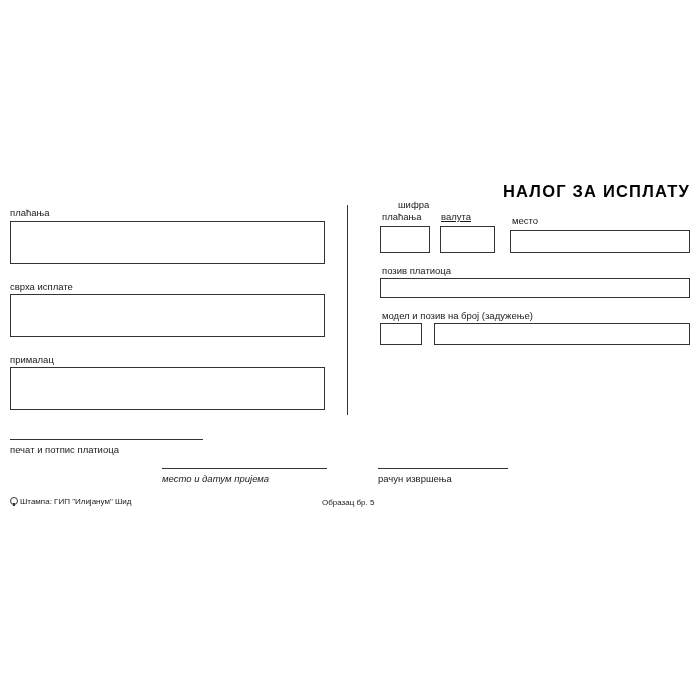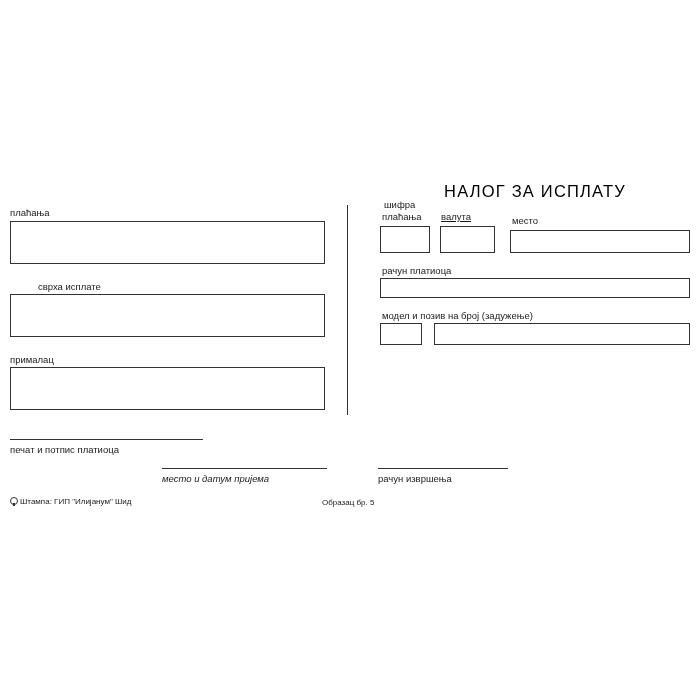--- a/index.html
+++ b/index.html
@@ -23,23 +23,23 @@
     width: 700px;
     height: 700px;
   }
 
   
   .form-title {
     position: absolute;
     left: 380px;
     top: 182px;
     width: 310px;
-    text-align: center;
+    text-align: right;
     font-size: 16.5px;
-    font-weight: normal;
+    font-weight: bold;
     letter-spacing: 1.2px;
     color: #000000;
   }
 
   
   .lbl {
     position: absolute;
     font-size: 9.5px;
     color: #1a1a1a;
     white-space: nowrap;
@@ -104,43 +104,43 @@
 
 <div id="form-sheet">
 
   <div class="form-title">НАЛОГ ЗА ИСПЛАТУ</div>
 
   <div class="divider"></div>
 
   <div class="lbl" style="left:10px; top:207px;">плаћања</div>
   <div class="box" style="left:10px; top:221px; width:315px; height:43px;"></div>
 
-  <div class="lbl" style="left:10px; top:281px;margin-left:28px;">сврха исплате</div>
+  <div class="lbl" style="left:10px; top:281px;">сврха исплате</div>
   <div class="box" style="left:10px; top:294px; width:315px; height:43px;"></div>
 
   <div class="lbl" style="left:10px; top:354px;">прималац</div>
   <div class="box" style="left:10px; top:367px; width:315px; height:43px;"></div>
 
   <div class="rule" style="left:10px; top:439px; width:193px;"></div>
   <div class="lbl" style="left:10px; top:444px;">печат и потпис платиоца</div>
 
   <div class="rule" style="left:162px; top:468px; width:165px;"></div>
   <div class="lbl" style="left:162px; top:473px;font-style:italic;">место и датум пријема</div>
 
-  <div class="lbl" style="left:384px; top:199px;">шифра</div>
+  <div class="lbl" style="left:398px; top:199px;">шифра</div>
   <div class="lbl" style="left:382px; top:211px;text-align:right;">плаћања</div>
   <div class="box" style="left:380px; top:226px; width:50px; height:27px;"></div>
 
   <div class="lbl" style="left:441px; top:211px;text-decoration:underline;">валута</div>
   <div class="box" style="left:440px; top:226px; width:55px; height:27px;"></div>
 
   <div class="lbl" style="left:512px; top:215px;">место</div>
   <div class="box" style="left:510px; top:230px; width:180px; height:23px;"></div>
 
-  <div class="lbl" style="left:382px; top:265px;">рачун платиоца</div>
+  <div class="lbl" style="left:382px; top:265px;">позив платиоца</div>
   <div class="box" style="left:380px; top:278px; width:310px; height:20px;"></div>
 
   <div class="lbl" style="left:382px; top:310px;">модел и позив на број (задужење)</div>
   <div class="box" style="left:380px; top:323px; width:42px; height:22px;"></div>
   <div class="box" style="left:434px; top:323px; width:256px; height:22px;"></div>
 
   <div class="rule" style="left:378px; top:468px; width:130px;"></div>
   <div class="lbl" style="left:378px; top:473px;">рачун извршења</div>
 
   <div class="footnote" style="left:10px; top:496px;">

